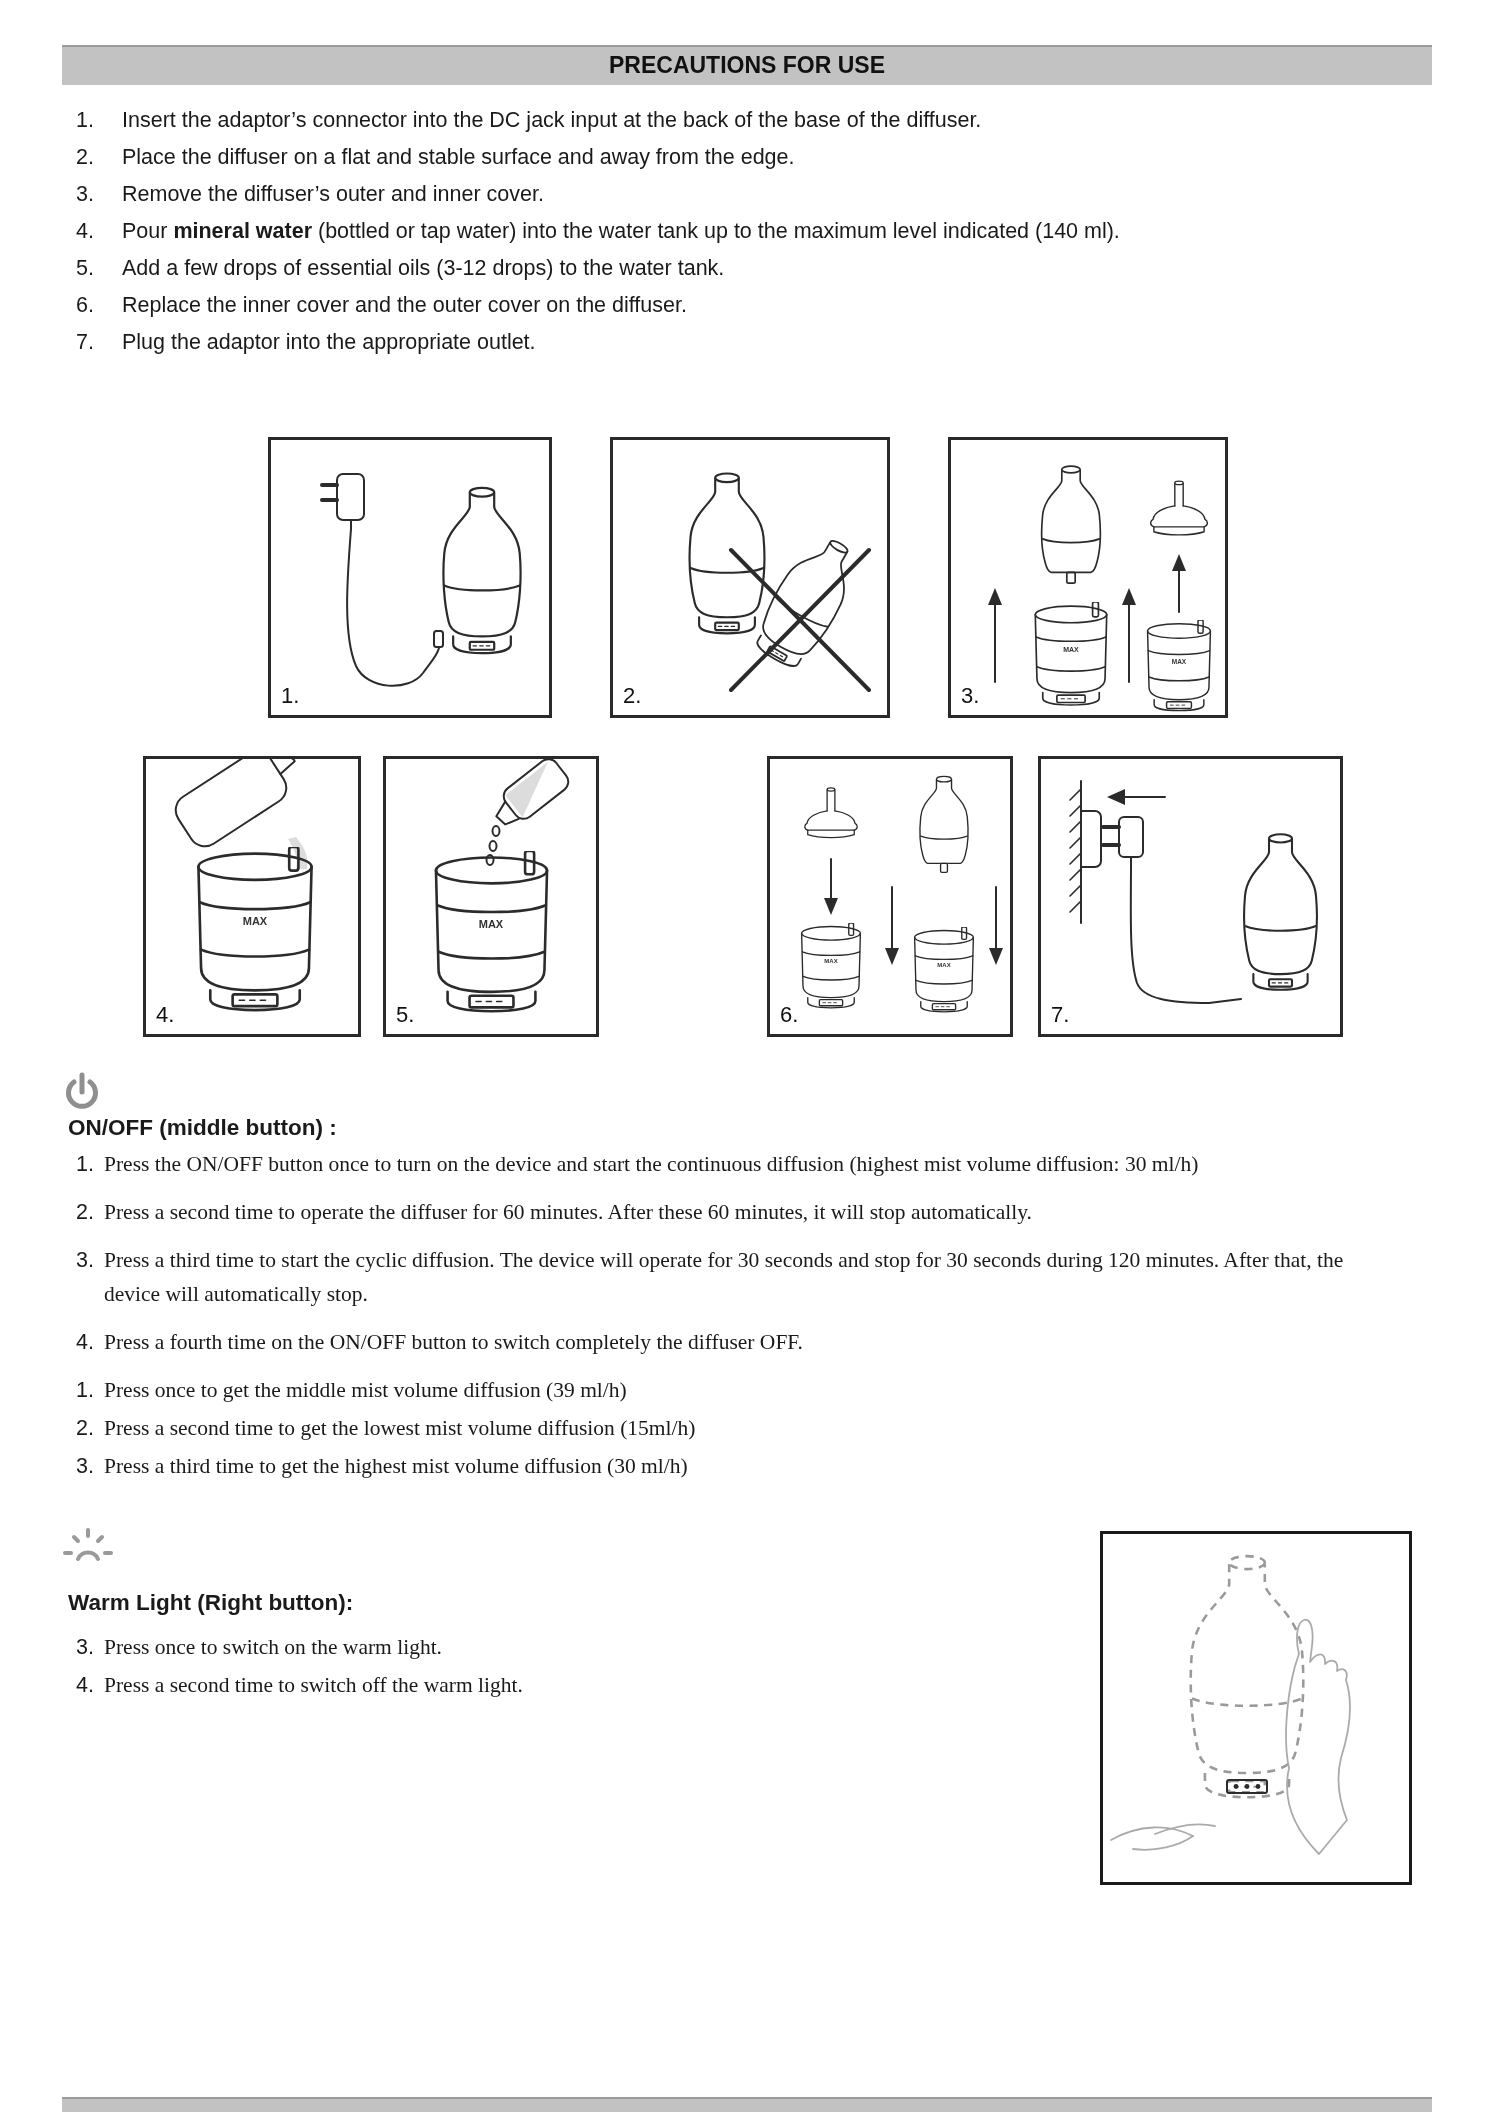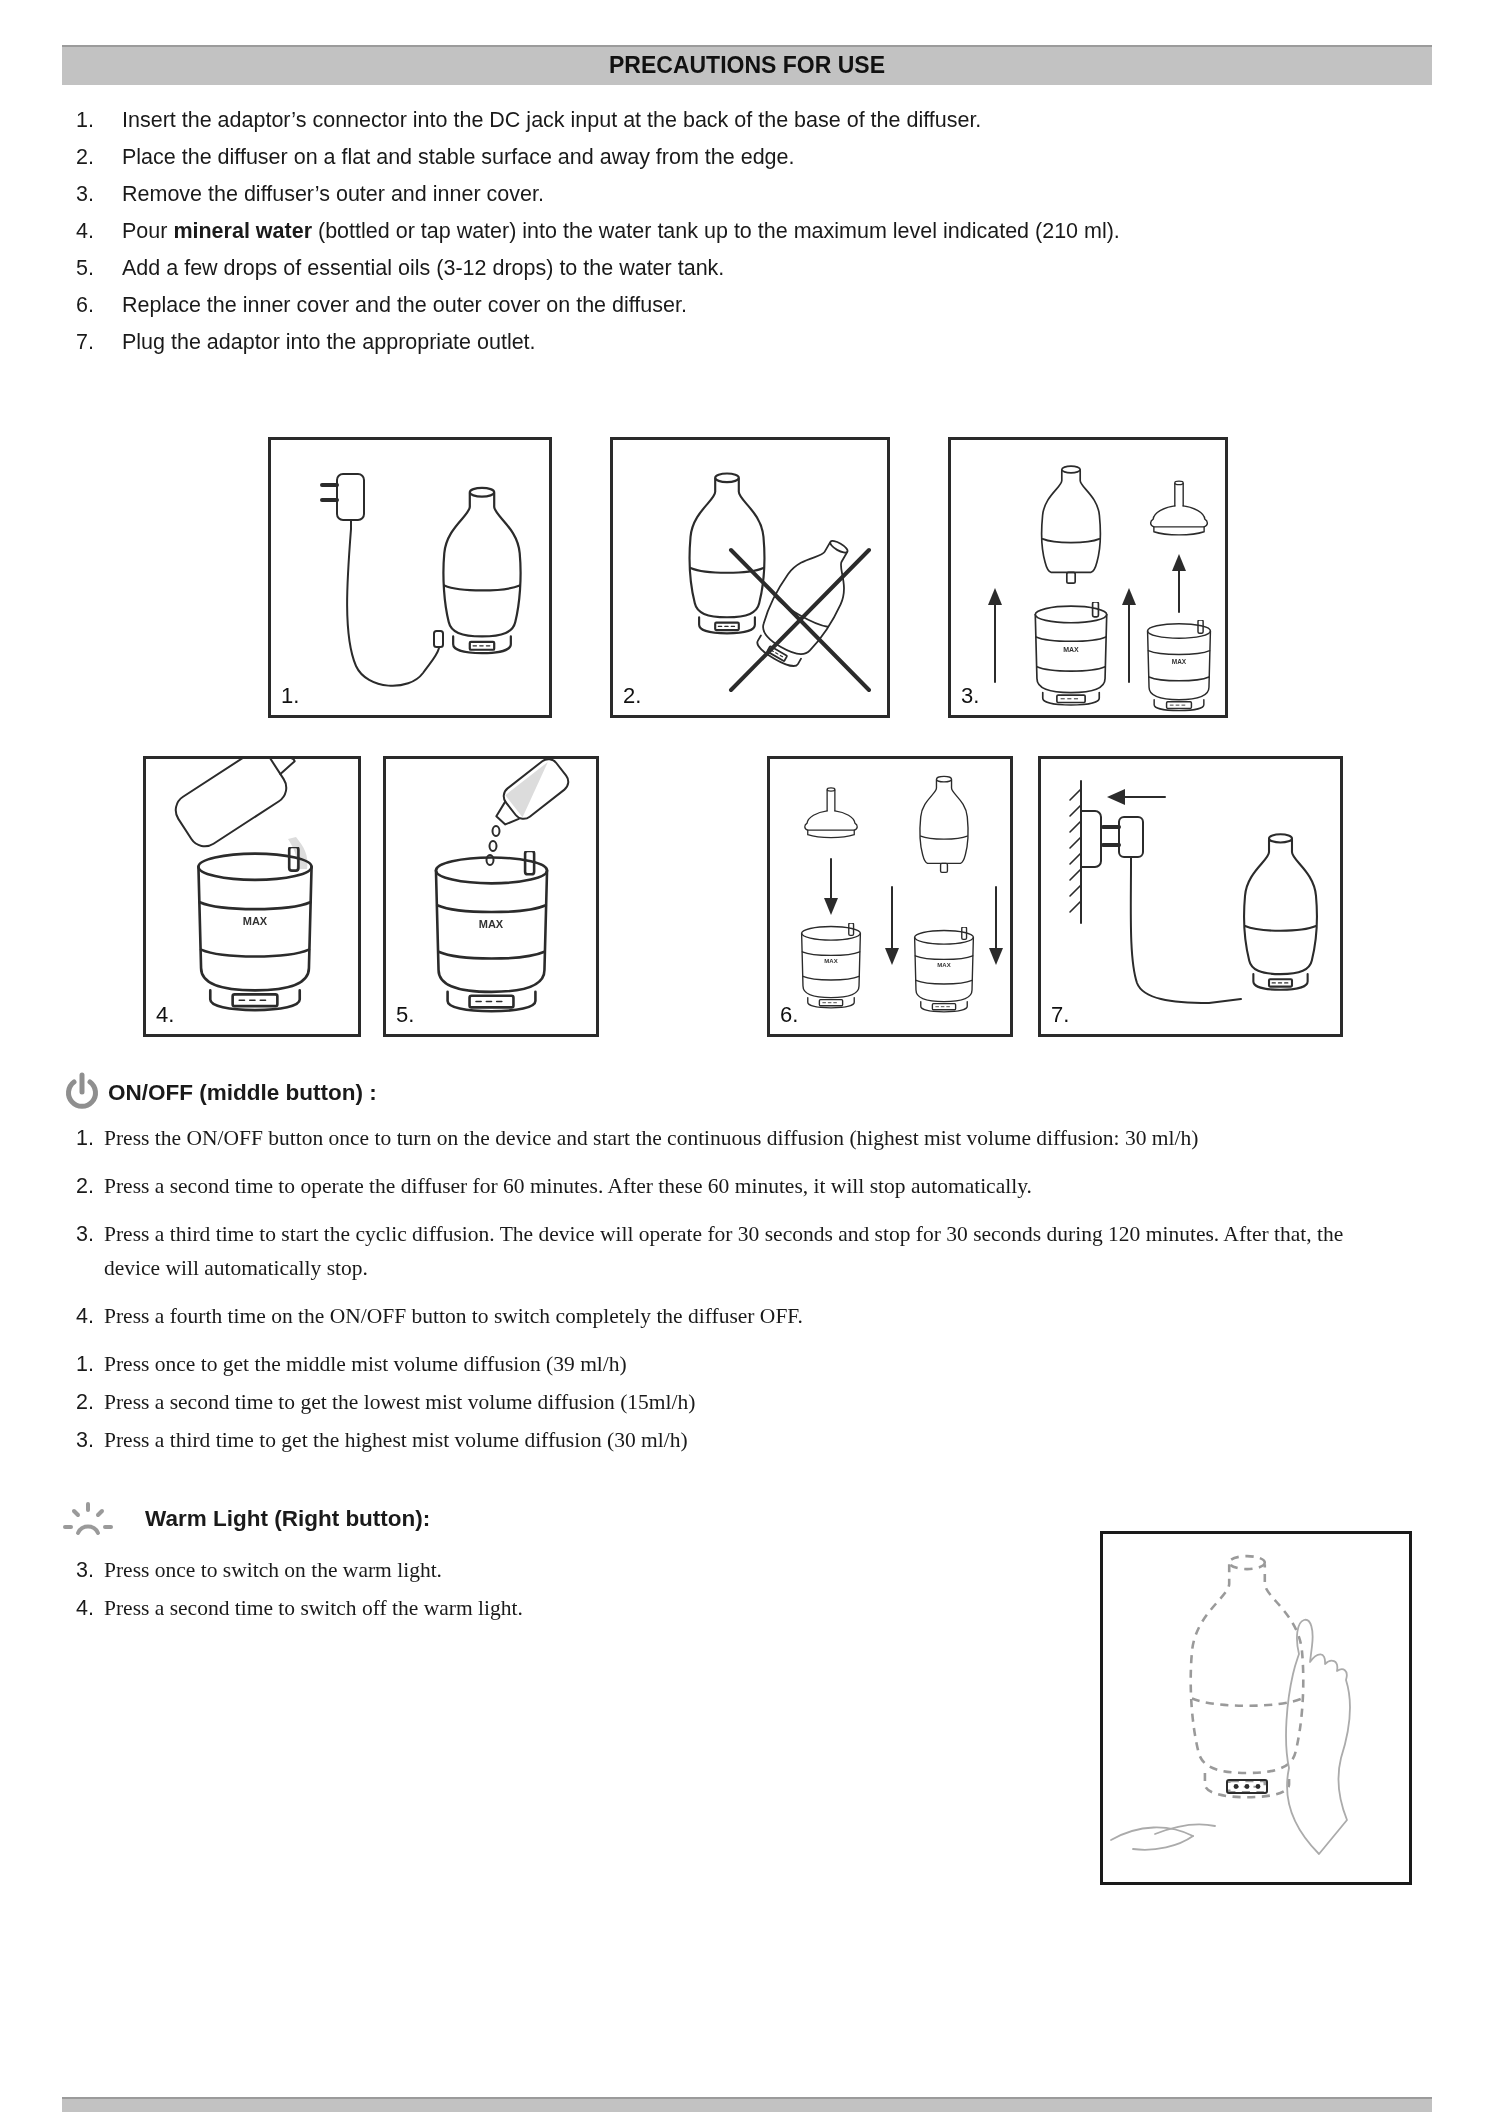--- a/index.html
+++ b/index.html
@@ -30,21 +30,21 @@
 
   .ink{stroke:#2b2b2b;stroke-width:2;fill:none;stroke-linecap:round;stroke-linejoin:round;}
   .fill{fill:#2b2b2b;stroke:none;}
   .shade{fill:#dcdcdc;stroke:none;}
   .maxtext{fill:#333;stroke:none;font-weight:bold;font-family:"Liberation Sans",sans-serif;}
   .sketch-dash{stroke:#9a9a9a;stroke-width:1.6;stroke-dasharray:5 4;fill:none;}
   .hand{stroke:#ababab;stroke-width:1.8;fill:none;stroke-linecap:round;stroke-linejoin:round;}
 
   
   .intro{margin-top:49px;font-size:21.5px;}
-  .fheading{display:flex;align-items:center;margin-top:34px;}
+  .fheading{display:flex;align-items:flex-start;margin-top:34px;flex-direction:column;}
   .fheading .ftitle{font-weight:bold;font-size:22.5px;line-height:26px;margin-left:6px;}
   .gicon{flex:none;}
   .head-mist{margin-top:46px;padding-left:12px;}
   .head-warm{margin-top:42px;gap:25px;}
   .wlist{margin-top:6px;}
   .wrow{display:flex;font-size:21.5px;line-height:34px;margin-bottom:14px;}
   .wnum{flex:none;width:42px;padding-left:14px;box-sizing:border-box;}
   .wtext{flex:1;max-width:1292px;font-family:Liberation Serif, serif;}
   .list-mist{margin-top:10px;}
   .list-mist .wrow, .list-warm .wrow{margin-bottom:4px;}
@@ -108,21 +108,21 @@
       <div class="prow">
         <span class="pnum">2.</span>
         <span class="ptext">Place the diffuser on a flat and stable surface and away from the edge.</span>
       </div>
       <div class="prow">
         <span class="pnum">3.</span>
         <span class="ptext">Remove the diffuser’s outer and inner cover.</span>
       </div>
       <div class="prow">
         <span class="pnum">4.</span>
-        <span class="ptext"><span>Pour </span><span class="boldseg">mineral water</span><span> (bottled or tap water) into the water tank up to the maximum level indicated (210 ml).</span></span>
+        <span class="ptext"><span>Pour </span><span class="boldseg">mineral water</span><span> (bottled or tap water) into the water tank up to the maximum level indicated (140 ml).</span></span>
       </div>
       <div class="prow">
         <span class="pnum">5.</span>
         <span class="ptext">Add a few drops of essential oils (3-12 drops) to the water tank.</span>
       </div>
       <div class="prow">
         <span class="pnum">6.</span>
         <span class="ptext">Replace the inner cover and the outer cover on the diffuser.</span>
       </div>
       <div class="prow">

